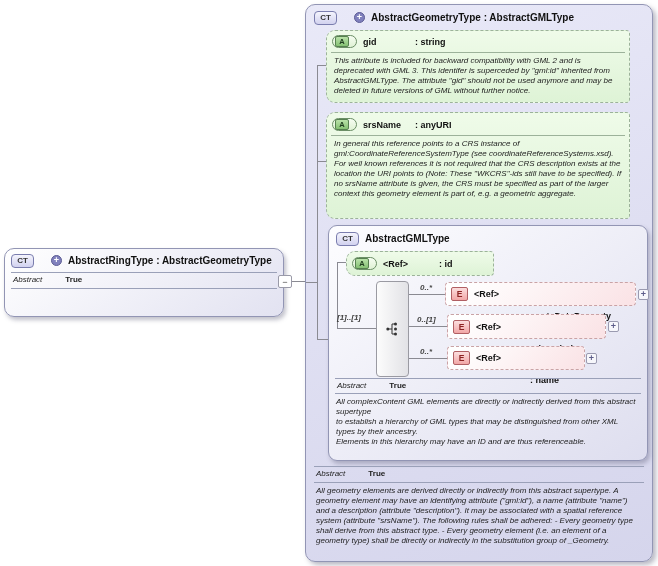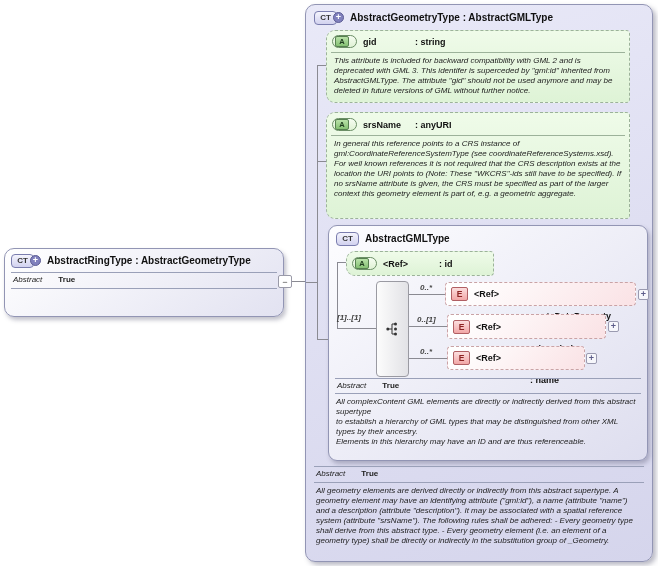--- a/index.html
+++ b/index.html
@@ -12,21 +12,21 @@
   .panel{position:absolute;border:1px solid #9295b4;border-radius:10px;
        background:linear-gradient(160deg,#e9e9f8 0%,#d5d5ec 100%);
        box-shadow:3px 3px 5px rgba(100,100,125,.45);}
   .inner-box{background:linear-gradient(145deg,#fdfdff 0%,#dedeef 100%);border-radius:9px;}
 
   .hdr{position:absolute;display:flex;align-items:center;gap:6px;height:15px;}
   .title{font-size:10px;font-weight:bold;color:#111;white-space:nowrap;letter-spacing:0;}
   .sep{position:absolute;height:1px;background:#9aa0b8;}
   .meta-row{position:absolute;font-size:8px;white-space:nowrap;}
   .meta-label{font-style:italic;color:#222;}
-  .meta-value{font-weight:bold;margin-left:16px;color:#222;}
+  .meta-value{font-weight:bold;margin-left:23px;color:#222;}
   .doc{position:absolute;font-size:8px;font-style:italic;color:#1c1c1c;line-height:10px;}
   .doc p{margin:0;}
 
   .attr-box{position:absolute;border:1px dashed #9cb29a;border-radius:9px 4px 4px 9px;
        background:linear-gradient(180deg,#effbe9 0%,#def3d6 100%);}
   .attr-sep{background:#9cb29a;}
   .attr-name{font-size:9px;font-weight:bold;color:#111;display:inline-block;width:46px;}
   .attr-name.wide{width:50px;}
   .attr-type{font-size:9px;font-weight:bold;color:#111;white-space:nowrap;}
 
@@ -36,21 +36,21 @@
   .elem-name{font-size:9px;font-weight:bold;color:#111;display:inline-block;width:48px;}
   .elem-type{font-size:9px;font-weight:bold;color:#111;white-space:nowrap;margin-top:44px;}
 
   .seq-box{position:absolute;border:1px solid #9a9aa2;border-radius:4px;
        background:linear-gradient(90deg,#fcfcfc,#e2e2e6);
        display:flex;align-items:center;justify-content:center;}
 
   .hline,.vline{position:absolute;background:#8a8a92;}
   .card{position:absolute;font-size:8px;font-style:italic;font-weight:bold;color:#444;white-space:nowrap;}
 
-  .ct-badge{display:flex;align-items:center;flex:none;}
+  .ct-badge{display:flex;align-items:center;flex:none;gap:21px;}
   .ct-box{width:21px;height:12px;border:1px solid #7a7dae;border-radius:4px;
        background:linear-gradient(180deg,#f4f4fd,#d2d2ef);
        font-size:8px;font-weight:bold;color:#333;display:flex;align-items:center;justify-content:center;}
   .ct-circle{width:11px;height:11px;border-radius:50%;background:#8080bd;border:1px solid #5c5c94;
        color:#fff;font-size:9px;font-weight:bold;display:flex;align-items:center;justify-content:center;
        margin-left:-4px;line-height:1;box-sizing:border-box;}
   .a-pill{width:25px;height:13px;border:1px solid #6b8f66;border-radius:7px;
        background:linear-gradient(180deg,#f6fdf2,#dff2d4);display:flex;align-items:center;
        padding-left:2px;flex:none;box-sizing:border-box;}
   .a-sq{width:12px;height:9px;border:1px solid #568050;border-radius:2px;

